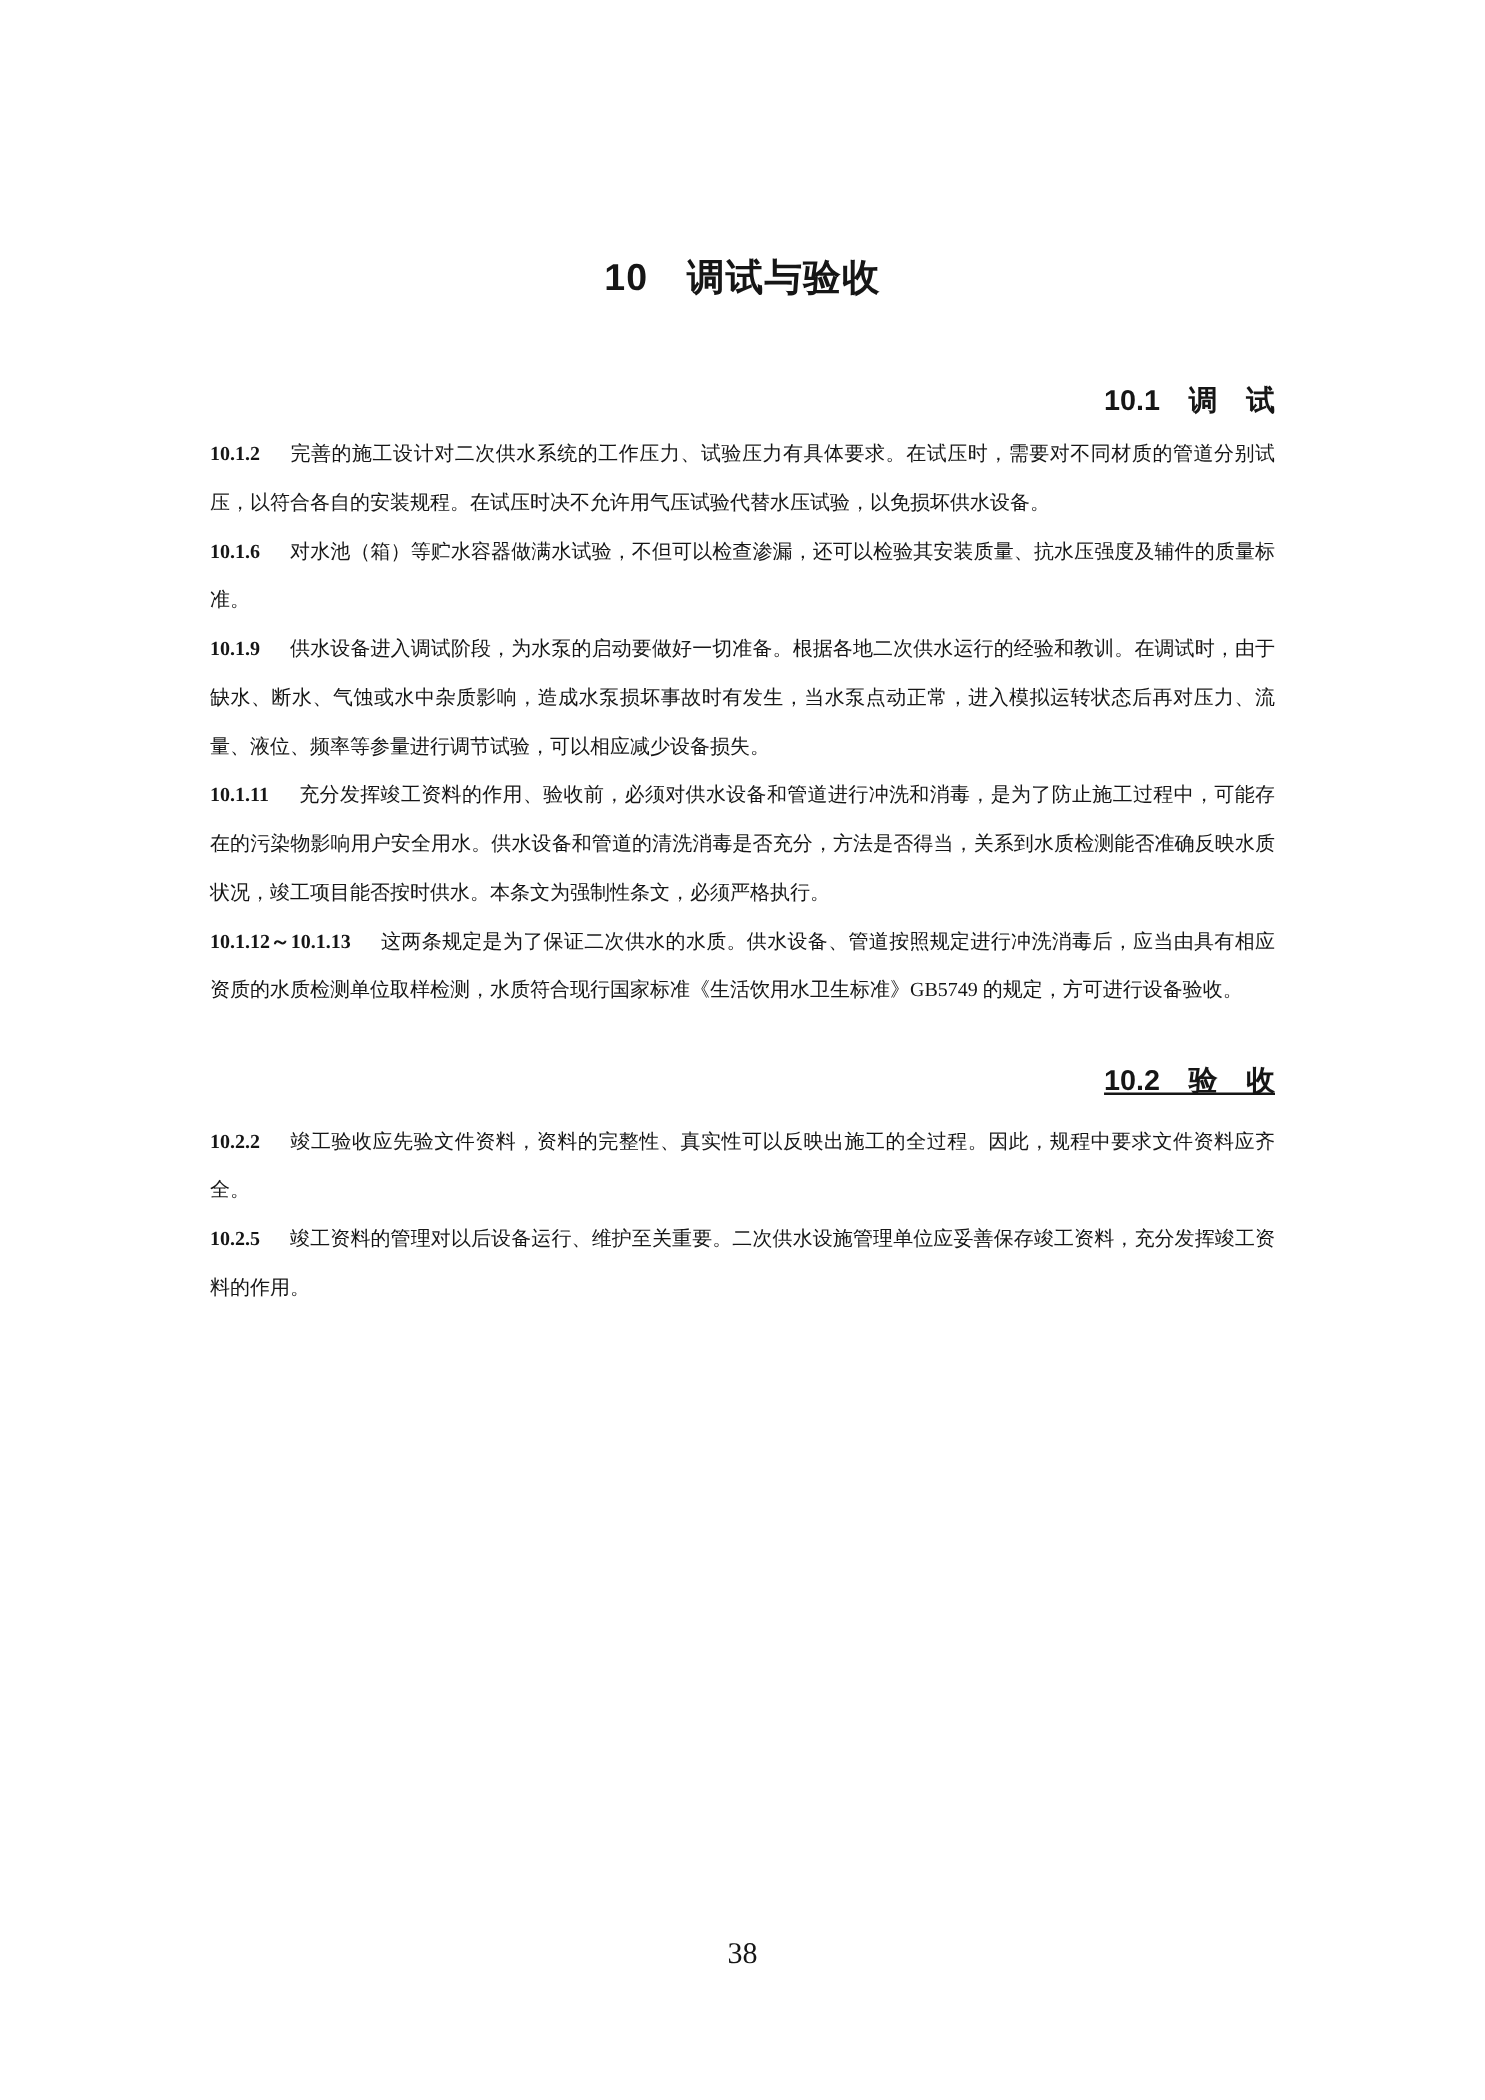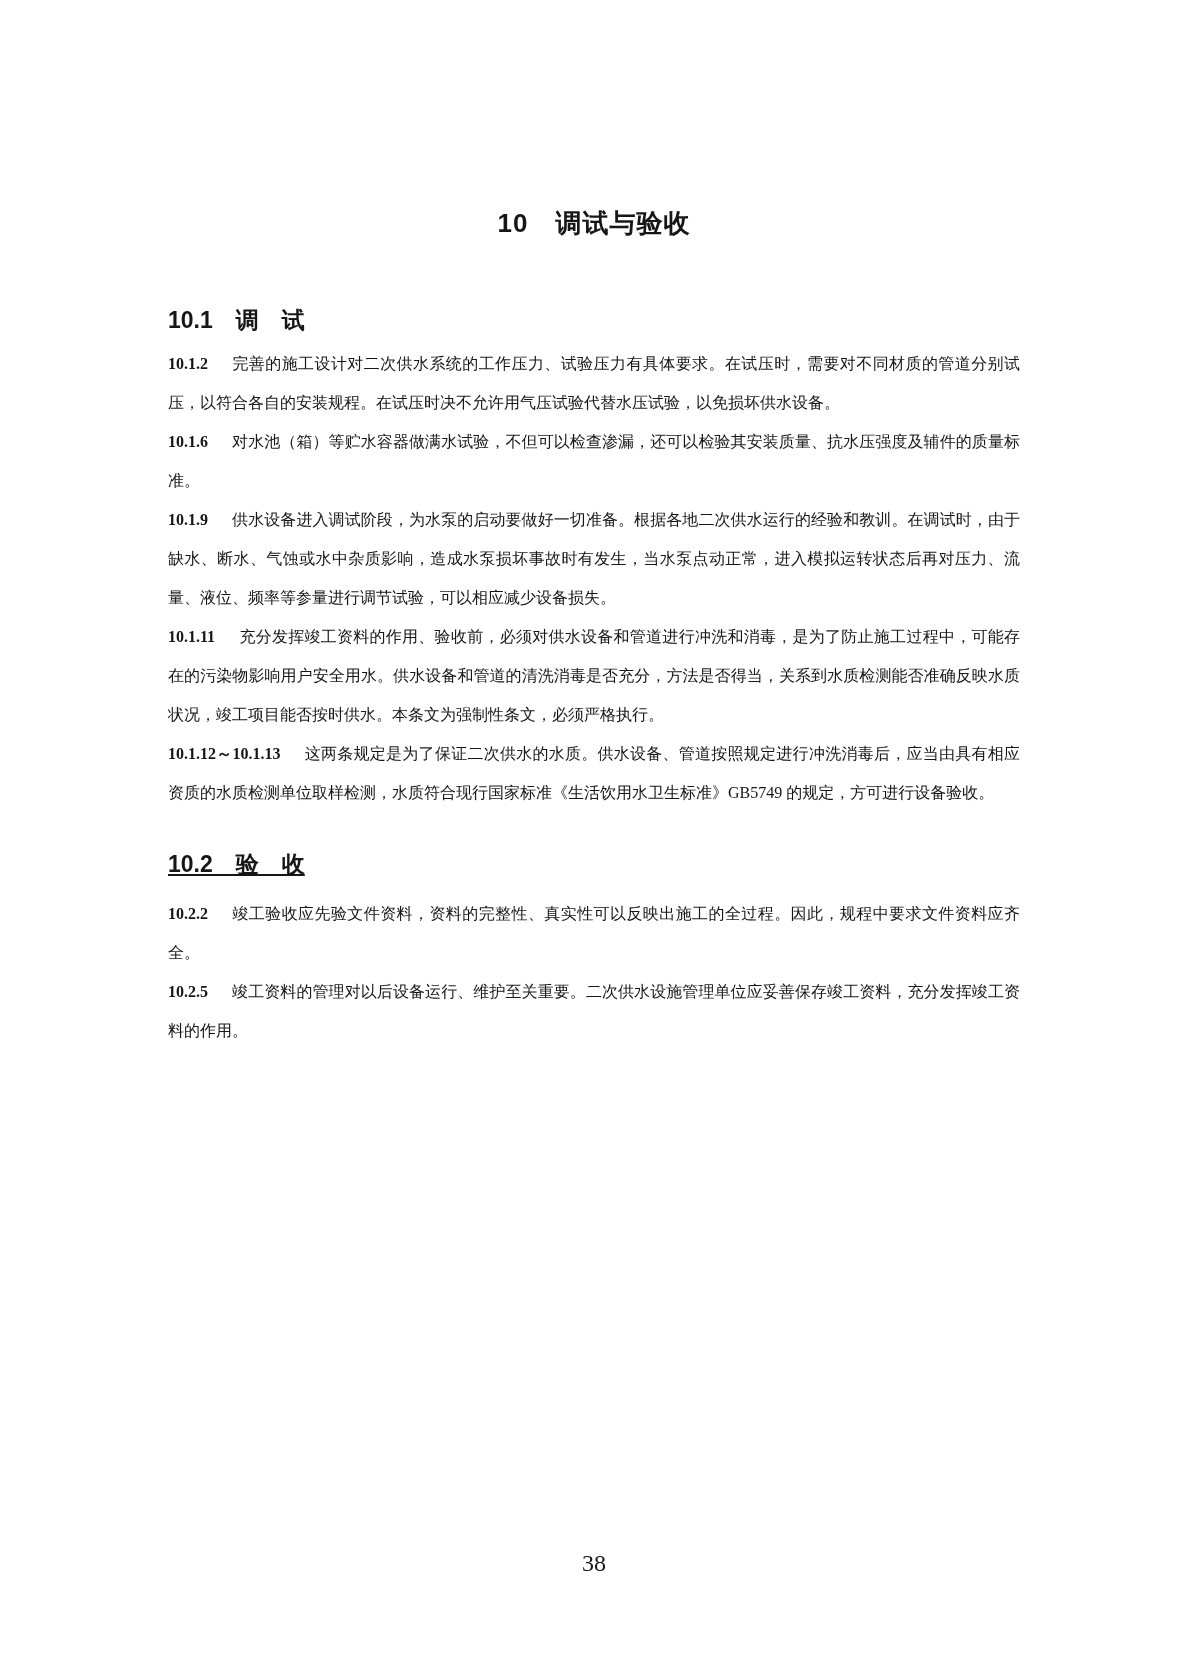--- a/index.html
+++ b/index.html
@@ -18,33 +18,33 @@
     overflow: hidden;
   }
   .content {
     position: absolute;
     left: 168px;
     top: 200px;
     width: 852px;
   }
   .chapter-title {
     margin: 0 0 56px 0;
-    font-size: 26px;
+    font-size: 30px;
     line-height: 46px;
     font-weight: 700;
     text-align: center;
     letter-spacing: 1px;
     font-family: "Liberation Sans", "DejaVu Sans", sans-serif;
   }
   .section-heading {
     margin: 0 0 6px 0;
     font-size: 23px;
     line-height: 36px;
     font-weight: 700;
-    text-align: left;
+    text-align: right;
     font-family: "Liberation Sans", "DejaVu Sans", sans-serif;
   }
   .section-heading.second {
     margin-top: 34px;
     margin-bottom: 12px;
     text-decoration: underline;
   }
   .clause {
     margin: 0;
     font-size: 16px;

